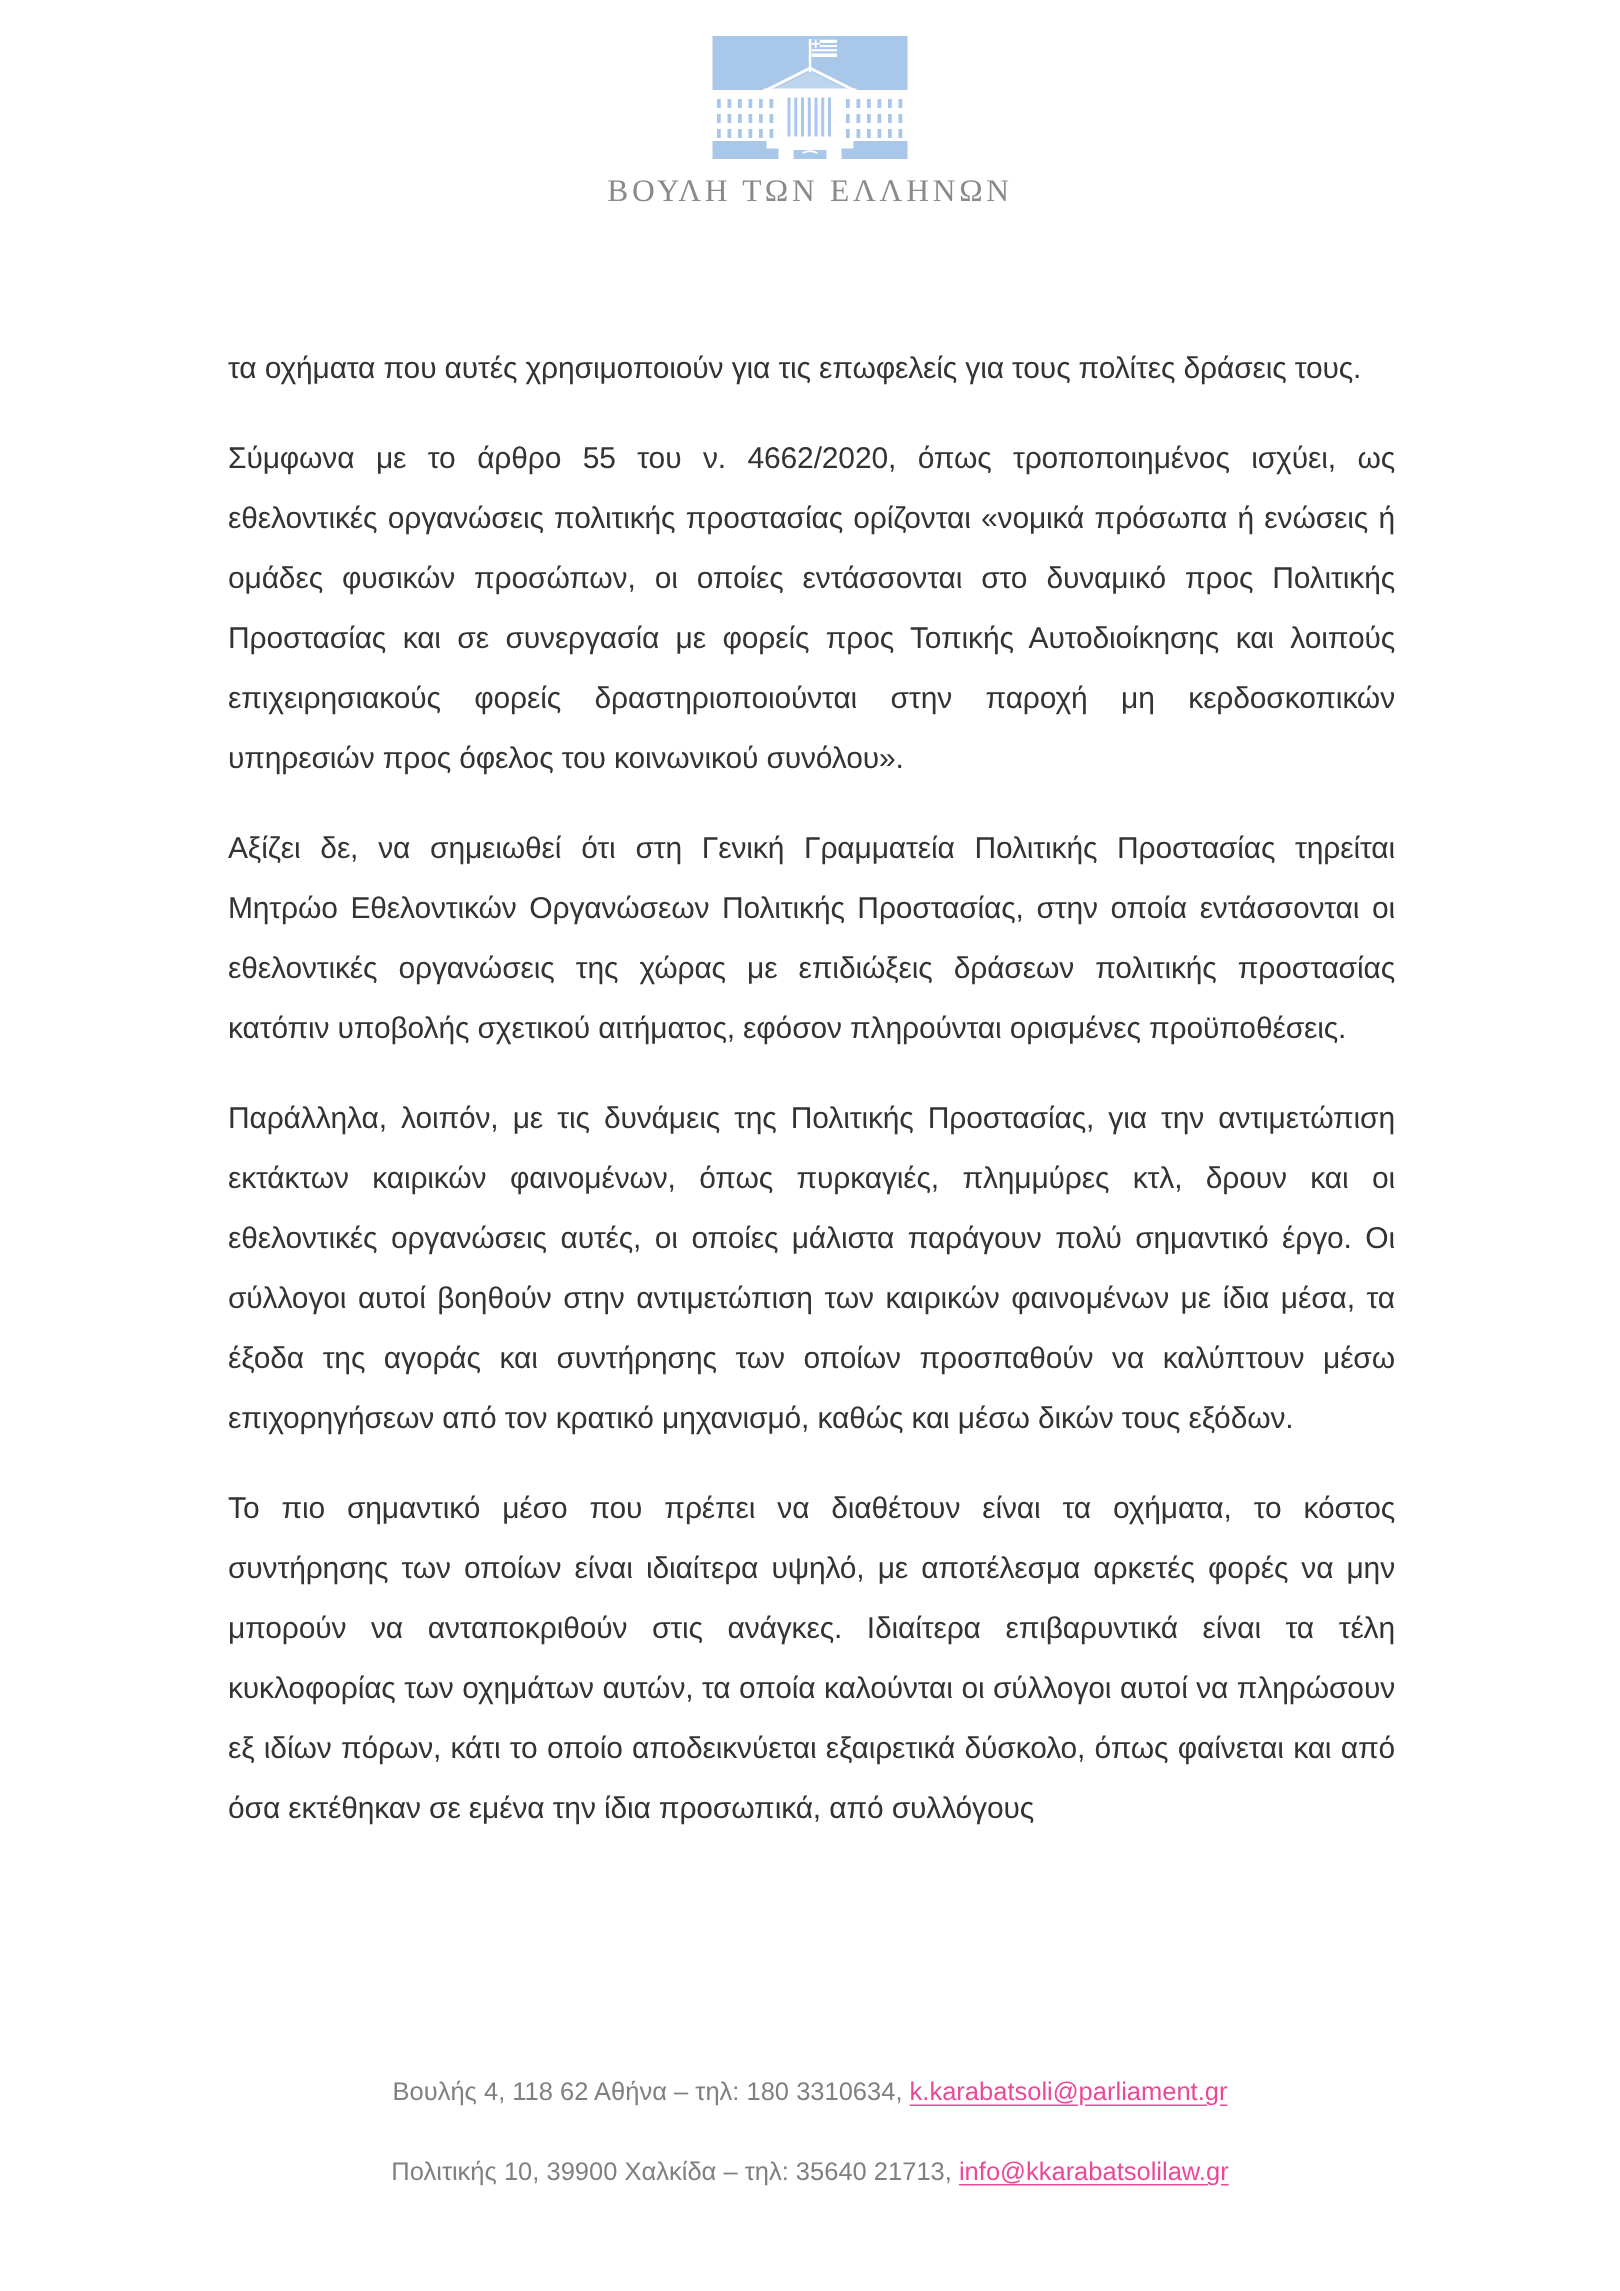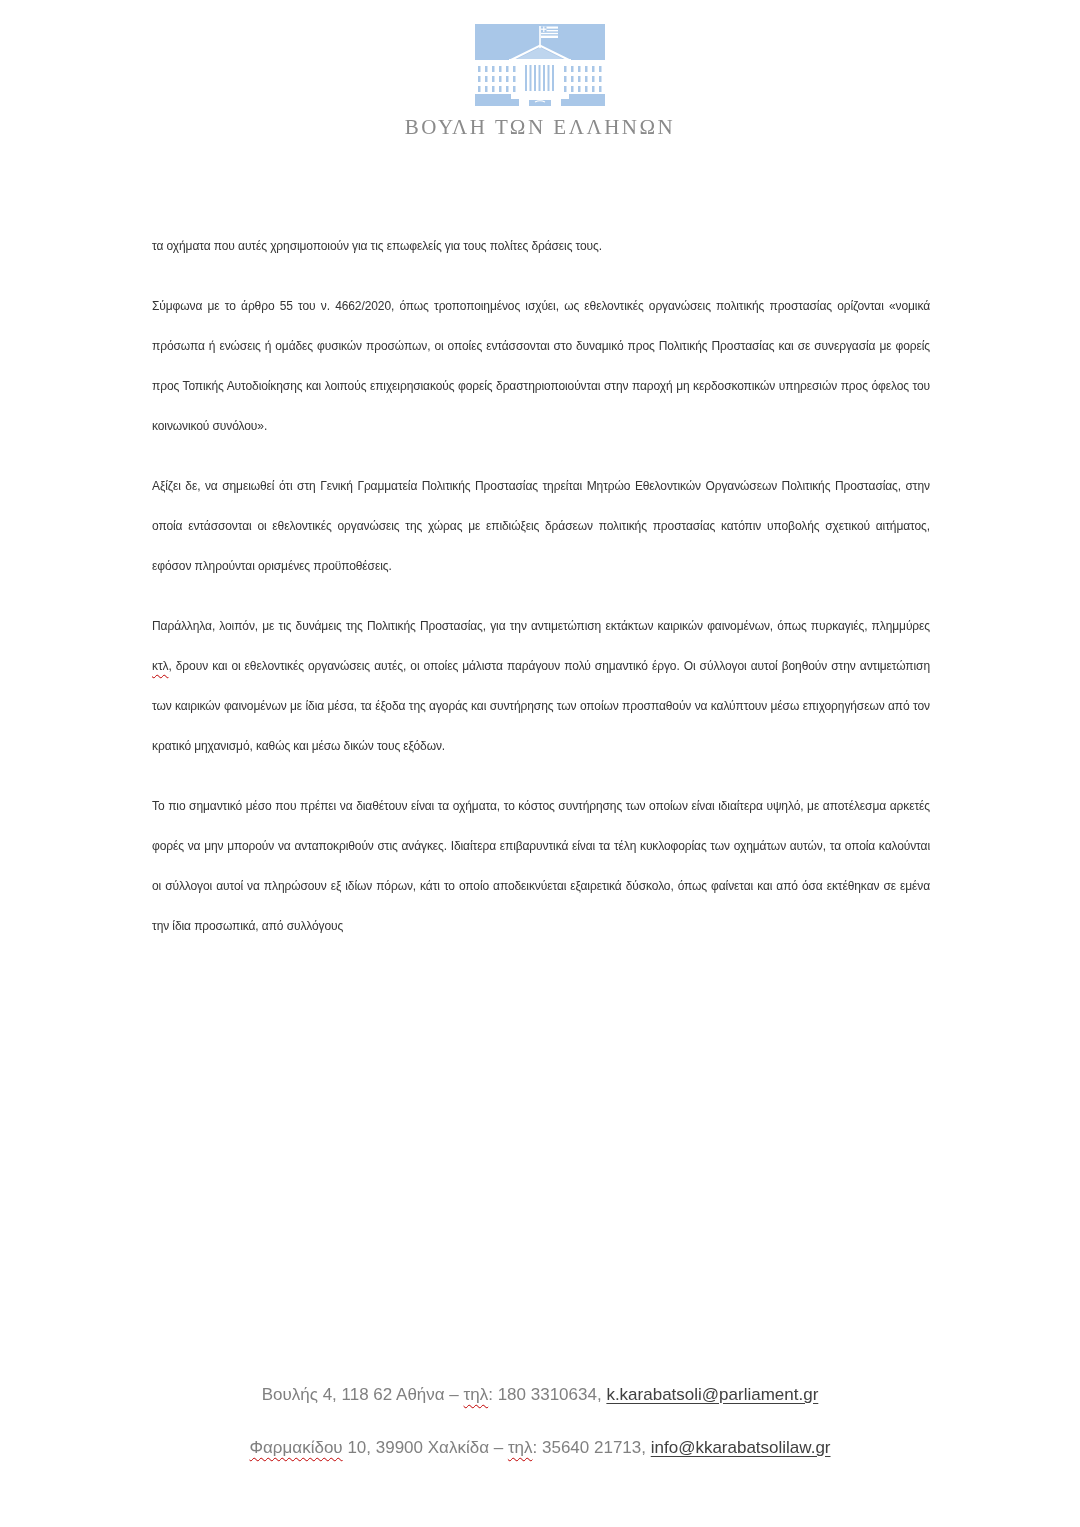--- a/index.html
+++ b/index.html
@@ -9,35 +9,35 @@
   }
   .letterhead{position:absolute;top:24px;left:0;width:100%;text-align:center;}
   .logo-svg{display:block;margin:0 auto;}
   .logo-caption{
     margin-top:7px;
     font-family:"Liberation Serif","DejaVu Serif",serif;
     font-size:21px;letter-spacing:2.5px;color:#8a8a8a;white-space:nowrap;
   }
   .doc-body{
     position:absolute;top:226px;left:152px;width:778px;
-    font-size:12px;line-height:40px;color:#333333;
+    font-size:20px;line-height:40px;color:#333333;
     text-align:justify;text-justify:inter-word;letter-spacing:-0.1px;
   }
   .doc-body p{margin:0 0 20px 0;}
   .squiggle{
-    text-decoration:underline;text-decoration-style:wavy;
+    text-decoration-style:wavy;
     text-decoration-color:#c00000;text-decoration-thickness:1px;
     text-underline-offset:4px;text-decoration-skip-ink:none;
   }
   .doc-footer{
     position:absolute;top:1384px;left:0;width:100%;text-align:center;
     font-size:17px;line-height:22px;color:#808080;
   }
   .footer-line{margin:0 0 31px 0;}
-  .link{color:#404040;text-decoration:underline;text-underline-offset:3px;cursor:pointer;margin-top:20px;}
+  .link{color:#ec4899;text-decoration:underline;text-underline-offset:3px;cursor:pointer;margin-top:20px;}
 </style>
 </head>
 <body>
 
 <div class="page">
 
   <header class="letterhead">
     <svg class="logo-svg" width="150" height="84" viewBox="0 0 150 84" aria-hidden="true">
 
       <rect x="10" y="0" width="130" height="36" fill="#a9c7e8"></rect>
@@ -131,17 +131,17 @@
         <p><span>Σύμφωνα με το άρθρο 55 του ν. 4662/2020, όπως τροποποιημένος ισχύει, ως εθελοντικές οργανώσεις πολιτικής προστασίας ορίζονται «νομικά πρόσωπα ή ενώσεις ή ομάδες φυσικών προσώπων, οι οποίες εντάσσονται στο δυναμικό προς Πολιτικής Προστασίας και σε συνεργασία με φορείς προς Τοπικής Αυτοδιοίκησης και λοιπούς επιχειρησιακούς φορείς δραστηριοποιούνται στην παροχή μη κερδοσκοπικών υπηρεσιών προς όφελος του κοινωνικού συνόλου».</span></p>
         <p><span>Αξίζει δε, να σημειωθεί ότι στη Γενική Γραμματεία Πολιτικής Προστασίας τηρείται Μητρώο Εθελοντικών Οργανώσεων Πολιτικής Προστασίας, στην οποία εντάσσονται οι εθελοντικές οργανώσεις της χώρας με επιδιώξεις δράσεων πολιτικής προστασίας κατόπιν υποβολής σχετικού αιτήματος, εφόσον πληρούνται ορισμένες προϋποθέσεις.</span></p>
         <p><span>Παράλληλα, λοιπόν, με τις δυνάμεις της Πολιτικής Προστασίας, για την αντιμετώπιση εκτάκτων καιρικών φαινομένων, όπως πυρκαγιές, πλημμύρες </span><span class="squiggle">κτλ</span><span>, δρουν και οι εθελοντικές οργανώσεις αυτές, οι οποίες μάλιστα παράγουν πολύ σημαντικό έργο. Οι σύλλογοι αυτοί βοηθούν στην αντιμετώπιση των καιρικών φαινομένων με ίδια μέσα, τα έξοδα της αγοράς και συντήρησης των οποίων προσπαθούν να καλύπτουν μέσω επιχορηγήσεων από τον κρατικό μηχανισμό, καθώς και μέσω δικών τους εξόδων.</span></p>
         <p><span>Το πιο σημαντικό μέσο που πρέπει να διαθέτουν είναι τα οχήματα, το κόστος συντήρησης των οποίων είναι ιδιαίτερα υψηλό, με αποτέλεσμα αρκετές φορές να μην μπορούν να ανταποκριθούν στις ανάγκες. Ιδιαίτερα επιβαρυντικά είναι τα τέλη κυκλοφορίας των οχημάτων αυτών, τα οποία καλούνται οι σύλλογοι αυτοί να πληρώσουν εξ ιδίων πόρων, κάτι το οποίο αποδεικνύεται εξαιρετικά δύσκολο, όπως φαίνεται και από όσα εκτέθηκαν σε εμένα την ίδια προσωπικά, από συλλόγους</span></p>
       </div>
   </main>
 
   <footer class="doc-footer">
     <div>
         <div class="footer-line"><span>Βουλής 4, 118 62 Αθήνα – </span><span class="squiggle">τηλ</span><span>: 180 3310634, </span><a class="link">k.karabatsoli@parliament.gr</a></div>
-        <div class="footer-line"><span class="squiggle">Φαρμακίδου</span><span> 10, 39900 Χαλκίδα – </span><span class="squiggle">τηλ</span><span>: 35640 21713, </span><a class="link">info@kkarabatsolilaw.gr</a></div>
+        <div class="footer-line"><span class="squiggle">Πολιτικής</span><span> 10, 39900 Χαλκίδα – </span><span class="squiggle">τηλ</span><span>: 35640 21713, </span><a class="link">info@kkarabatsolilaw.gr</a></div>
       </div>
   </footer>
 
 </div>
 
 </body></html>

